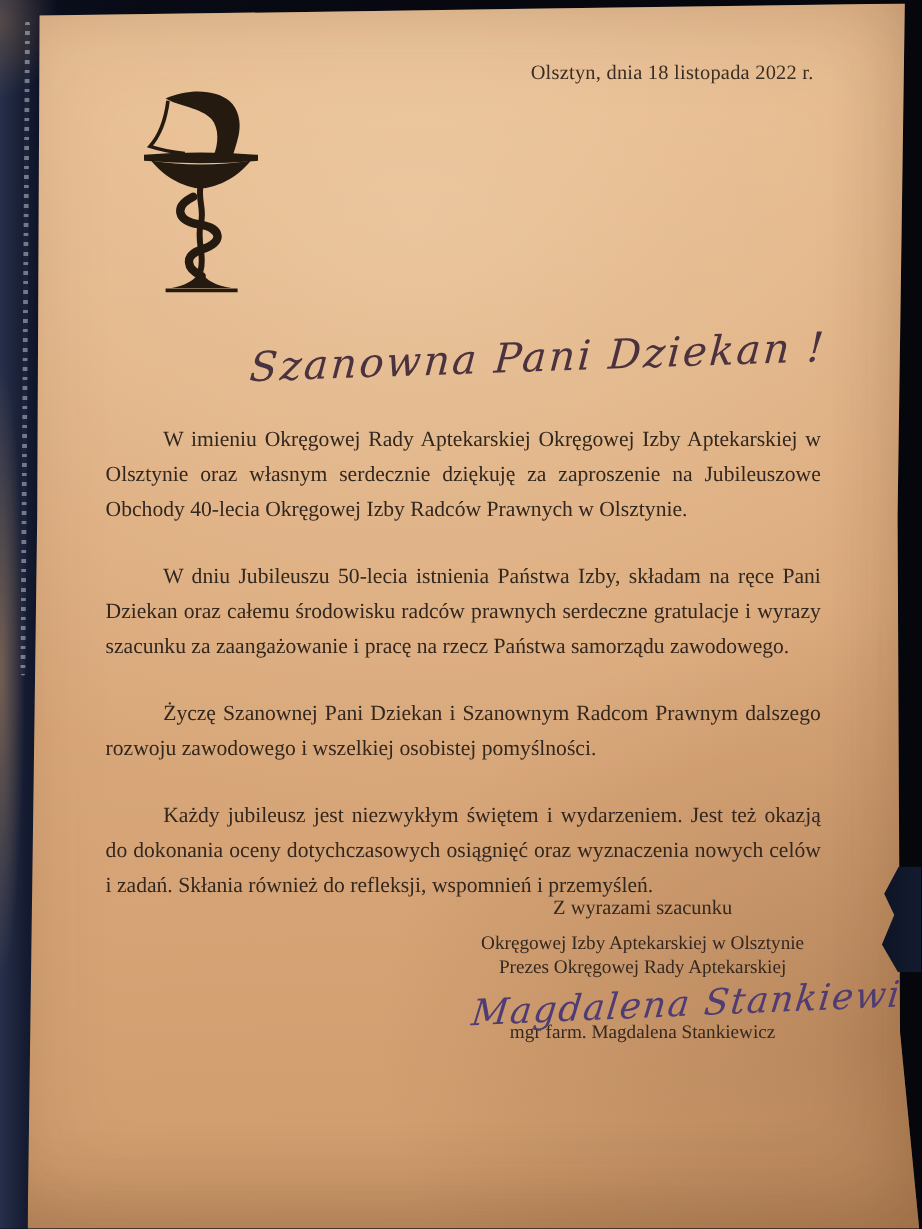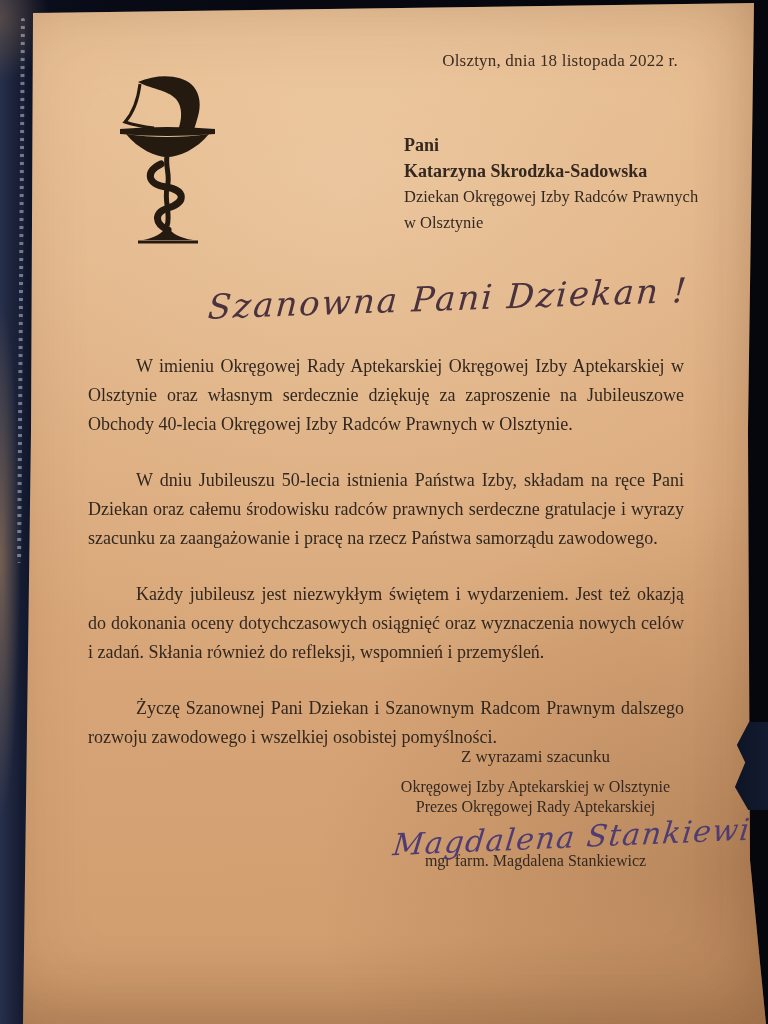--- a/index.html
+++ b/index.html
@@ -96,34 +96,28 @@
 
         <path class="ink-line" stroke-width="5" d="M49,84 C47,96 53,104 49,116 C46,130 53,142 49,154"></path>
 
         <path class="ink-line" stroke-width="7" stroke-linecap="round" d="M43,92 C27,100 29,112 48,115 C67,118 69,130 50,136 C35,141 37,152 50,158"></path>
 
         <path class="ink" d="M49,154 C44,162 36,166 25,168 L75,168 C62,166 54,162 49,154 Z"></path>
         <path class="ink-line" stroke-width="3" d="M20,170 L80,170"></path>
       </svg>
     </div>
 
-    <div class="recipient">
-      <div class="b">Pani</div>
-      <div class="b">Katarzyna Skrodzka-Sadowska</div>
-      <div class="r">Dziekan Okręgowej Izby Radców Prawnych</div>
-      <div class="r">w Olsztynie</div>
-    </div>
 
     <div class="salutation">Szanowna Pani Dziekan !</div>
 
     <div class="body-text">
       <p>W imieniu Okręgowej Rady Aptekarskiej Okręgowej Izby Aptekarskiej w Olsztynie oraz własnym serdecznie dziękuję za zaproszenie na Jubileuszowe Obchody 40-lecia Okręgowej Izby Radców Prawnych w Olsztynie.</p>
       <p>W dniu Jubileuszu 50-lecia istnienia Państwa Izby, składam na ręce Pani Dziekan oraz całemu środowisku radców prawnych serdeczne gratulacje i wyrazy szacunku za zaangażowanie i pracę na rzecz Państwa samorządu zawodowego.</p>
+      <p>Życzę Szanownej Pani Dziekan i Szanownym Radcom Prawnym dalszego rozwoju zawodowego i wszelkiej osobistej pomyślności.</p>
       <p>Każdy jubileusz jest niezwykłym świętem i wydarzeniem. Jest też okazją do dokonania oceny dotychczasowych osiągnięć oraz wyznaczenia nowych celów i zadań. Skłania również do refleksji, wspomnień i przemyśleń.</p>
-      <p>Życzę Szanownej Pani Dziekan i Szanownym Radcom Prawnym dalszego rozwoju zawodowego i wszelkiej osobistej pomyślności.</p>
     </div>
 
     <div class="closing">
       <div class="signoff">Z wyrazami szacunku</div>
       <div class="role">Okręgowej Izby Aptekarskiej w Olsztynie</div>
       <div class="role">Prezes Okręgowej Rady Aptekarskiej</div>
       <div class="signature">Magdalena Stankiewicz</div>
       <div class="signer">mgr farm. Magdalena Stankiewicz</div>
     </div>
 

